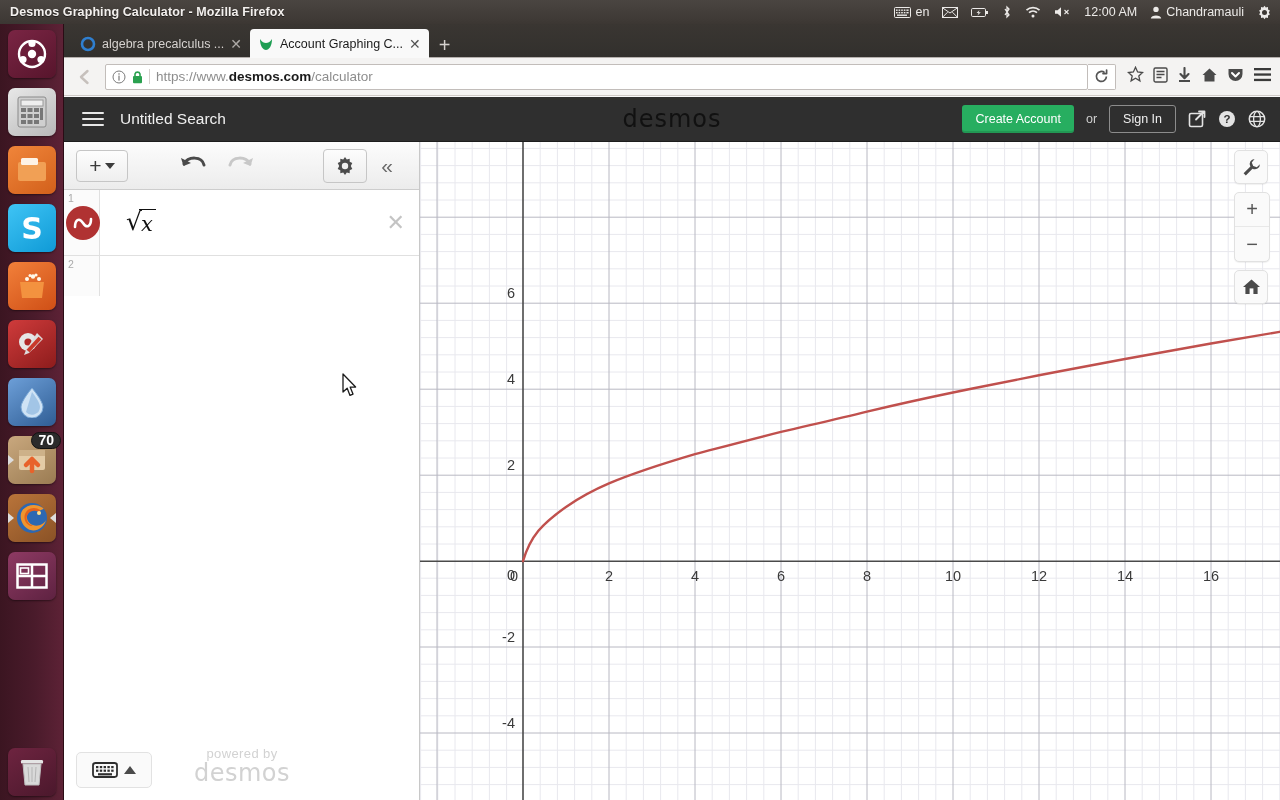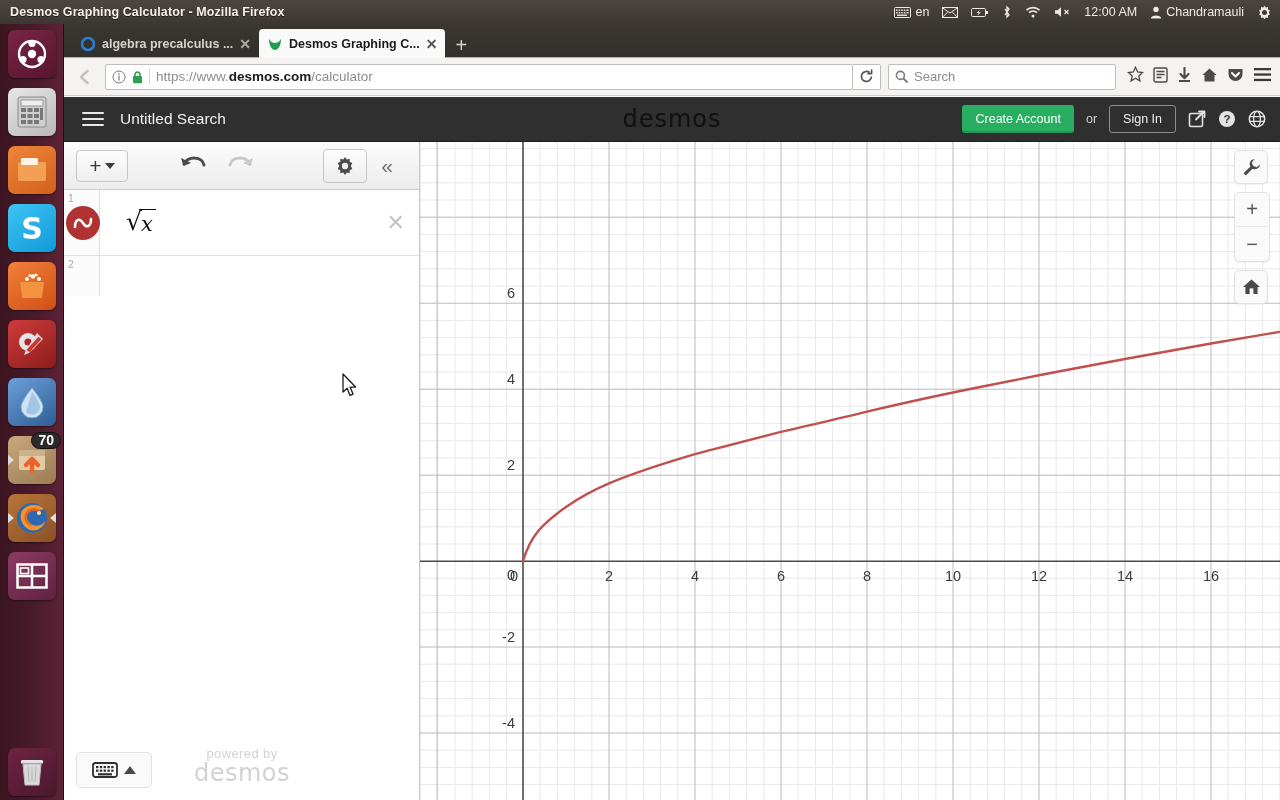--- a/index.html
+++ b/index.html
@@ -49,21 +49,21 @@
   .ff { position:absolute; left:64px; top:24px; width:1216px; height:776px; background:#f9f9f9; }
   .ff-tabbar {
     height:34px; background:#d8d3d0; position:relative;
     border-bottom:1px solid #b5b0ad;
     background:linear-gradient(to bottom,#3a3632,#32302d);
   }
   .tabstrip { display:flex; align-items:flex-end; height:34px; padding-left:8px; }
   .tab {
     height:29px; min-width:170px; max-width:190px; display:flex; align-items:center;
     gap:6px; padding:0 8px; font-size:12.5px; position:relative;
-    border-top-left-radius:4px; border-top-right-radius:4px;font-weight:bold;
+    border-top-left-radius:4px; border-top-right-radius:4px;
   }
   .tab.inactive { color:#d6d2cf; }
   .tab.active { background:#f9f9f9; color:#1a1a1a; }
   .tab .favicon { width:16px; height:16px; flex:0 0 16px; }
   .tab .tlabel { flex:1; white-space:nowrap; overflow:hidden; text-overflow:ellipsis; }
   .tab .tclose { font-size:14px; opacity:.75; line-height:1; }
   .newtab { color:#d6d2cf; font-size:20px; padding:0 10px 3px 10px; line-height:1; }
 
   .ff-navbar {
     height:38px; background:#f4f3f2; border-bottom:1px solid #cfcac7;
@@ -357,21 +357,21 @@
           <svg class="favicon" viewBox="0 0 16 16">
             <circle cx="8" cy="8" r="6" fill="none" stroke="#2f7fd0" stroke-width="2.6"></circle>
           </svg>
           <span class="tlabel">algebra precalculus ...</span>
           <span class="tclose">✕</span>
         </div>
         <div class="tab active">
           <svg class="favicon" viewBox="0 0 16 16">
             <path d="M2 3 C2 10 5 14 8 14 C11 14 14 10 14 3 C12 6 10 7 8 7 C6 7 4 6 2 3 Z" fill="#1e9e53"></path>
           </svg>
-          <span class="tlabel">Desmos Graphing C...</span>
+          <span class="tlabel">Account Graphing C...</span>
           <span class="tclose">✕</span>
         </div>
         <div class="newtab">+</div>
       </div>
     </div>
 
     <div class="ff-navbar">
       <div class="nav-btn">
         <svg width="20" height="20" viewBox="0 0 20 20">
           <path d="M12.5 4 L6 10 L12.5 16" fill="none" stroke="#c6c0bc" stroke-width="2.4" stroke-linecap="round" stroke-linejoin="round"></path>
@@ -388,27 +388,20 @@
           <path d="M3 6 L3 4 A2.6 2.6 0 0 1 8 4 L8 6" fill="none" stroke="#2aa14f" stroke-width="1.6"></path>
         </svg>
         <span class="url-sep"></span>
         <span class="url-text"><span>https://www.</span><b>desmos.com</b><span>/calculator</span></span>
       </div>
       <div class="reloadbtn">
         <svg width="15" height="15" viewBox="0 0 15 15">
           <path d="M12.4 7.5 A5 5 0 1 1 10.6 3.6" fill="none" stroke="#555" stroke-width="1.7"></path>
           <path d="M12.6 1 L12.6 4.6 L9 4.6" fill="none" stroke="#555" stroke-width="1.7" stroke-linecap="round" stroke-linejoin="round"></path>
         </svg>
-      </div>
-      <div class="searchbar">
-        <svg width="13" height="13" viewBox="0 0 13 13">
-          <circle cx="5.4" cy="5.4" r="4" fill="none" stroke="#7b7b7b" stroke-width="1.6"></circle>
-          <path d="M8.5 8.5 L12 12" stroke="#7b7b7b" stroke-width="1.8" stroke-linecap="round"></path>
-        </svg>
-        <span>Search</span>
       </div>
       <div class="tb-icons">
         <span>
           <svg width="17" height="17" viewBox="0 0 17 17">
             <path d="M8.5 1.3 L10.6 6 L15.6 6.5 L11.8 9.9 L12.9 14.9 L8.5 12.3 L4.1 14.9 L5.2 9.9 L1.4 6.5 L6.4 6 Z" fill="none" stroke="#4a4a4a" stroke-width="1.3"></path>
           </svg>
         </span>
         <span>
           <svg width="15" height="16" viewBox="0 0 15 16">
             <rect x="1" y="1" width="13" height="14" rx="1.4" fill="none" stroke="#4a4a4a" stroke-width="1.4"></rect>

